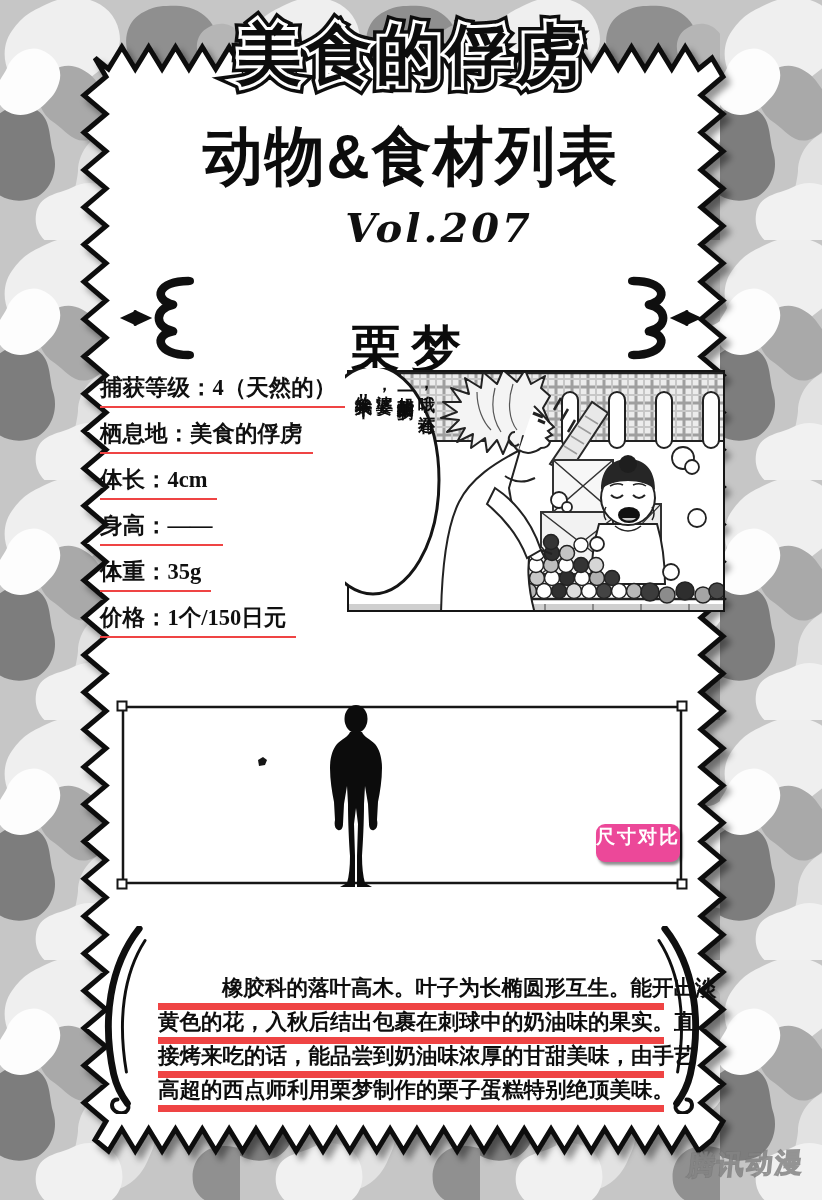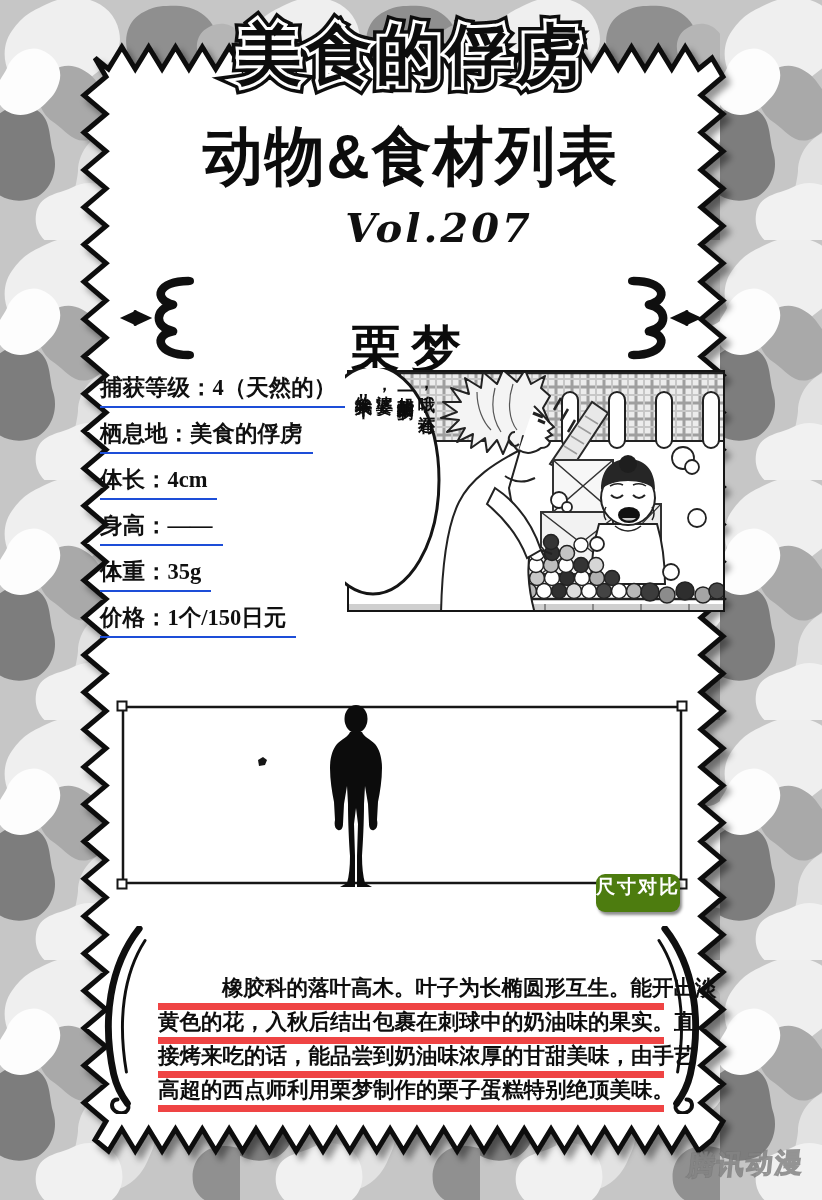--- a/index.html
+++ b/index.html
@@ -20,31 +20,31 @@
   .vol{left:0;top:204px;width:100%;text-align:center;
        font:italic 700 40px "DejaVu Serif",serif;letter-spacing:3px;color:#101010;padding-left:28px;}
   
   .entry-name{left:0;top:272px;width:100%;text-align:center;
               font:700 50px "Liberation Serif",serif;letter-spacing:10px;color:#0b0b0b;margin-top:44px;}
   .entry-cat{left:0;top:328px;width:100%;text-align:center;
              font:600 23px "Liberation Serif",serif;color:#101010;}
   
   .stats{left:100px;top:372px;width:250px;}
   .stat-line{display:table;font:600 22.5px "Liberation Serif",serif;color:#101010;
-             border-bottom:2px solid #1d4ed8;padding:0 10px 3px 0;margin-bottom:10px;
+             border-bottom:2px solid #ef4444;padding:0 10px 3px 0;margin-bottom:10px;
              white-space:nowrap;}
   
   .panel{left:345px;top:368px;width:382px;height:246px;}
   .speech{left:351px;top:382px;width:86px;height:212px;
           writing-mode:vertical-rl;text-orientation:upright;
           font:700 17px "Liberation Serif",serif;line-height:21px;letter-spacing:1.5px;color:#0d0d0d;}
   .speech span{display:block;}
   
   .sizebox{left:116px;top:700px;width:572px;height:190px;}
-  .size-badge{left:596px;top:874px;width:84px;height:38px;background:#4d7c0f;color:#fff;
+  .size-badge{left:596px;top:824px;width:84px;height:38px;background:#ec4899;color:#fff;
               border-radius:9px;text-align:center;line-height:38px;
               font:700 19px "Liberation Serif",serif;letter-spacing:2px;
               box-shadow:2px 3px 3px rgba(0,0,0,.45);}
   
   .desc{left:158px;top:976px;width:506px;}
   .desc-line{font:700 21.5px "Liberation Sans",sans-serif;color:#0e0e0e;
              height:27px;line-height:25px;border-bottom:7px solid #ef4444;white-space:nowrap;}
   .desc-line.indent{text-indent:64px;}
   
   .watermark{left:688px;top:1146px;font:900 27px "Liberation Sans",sans-serif;letter-spacing:2px;

